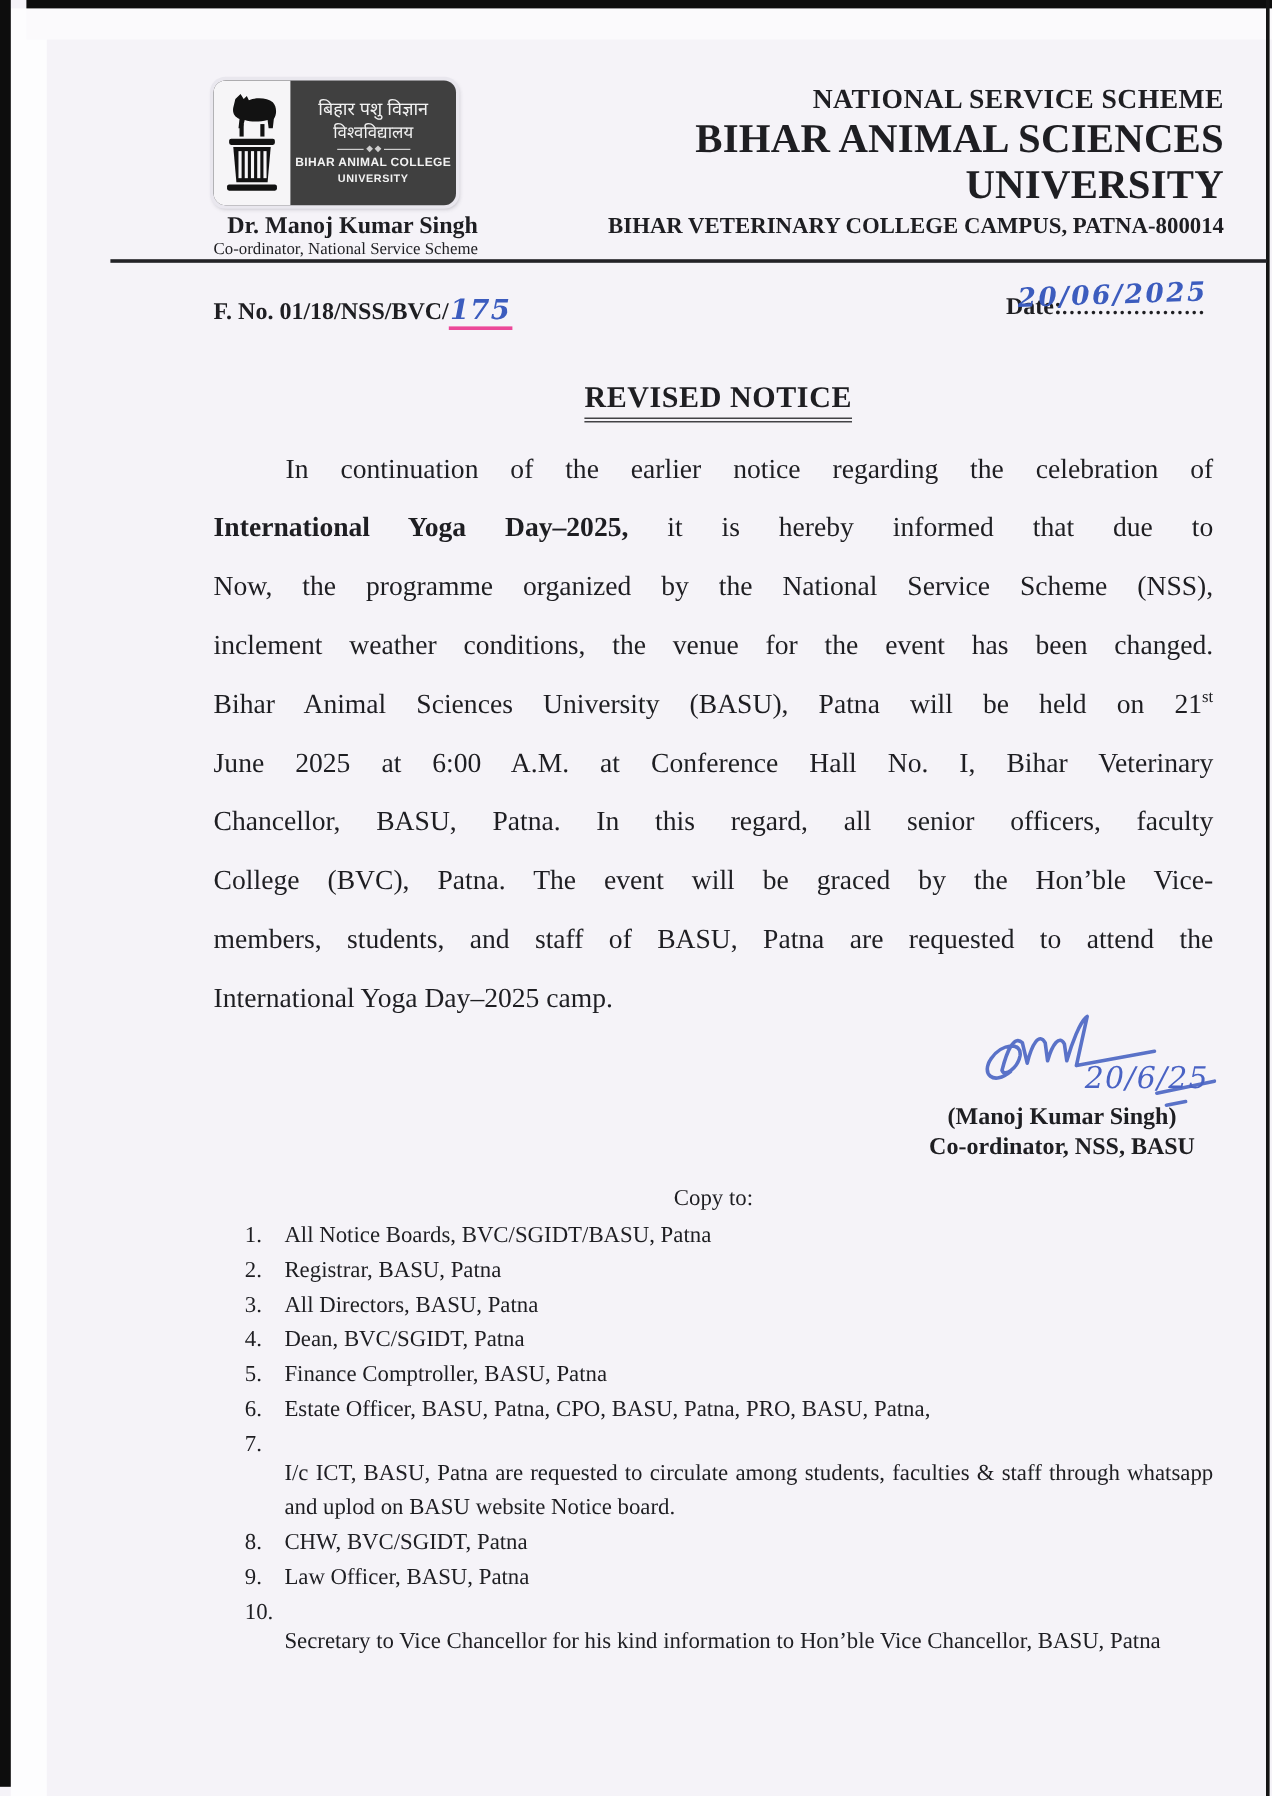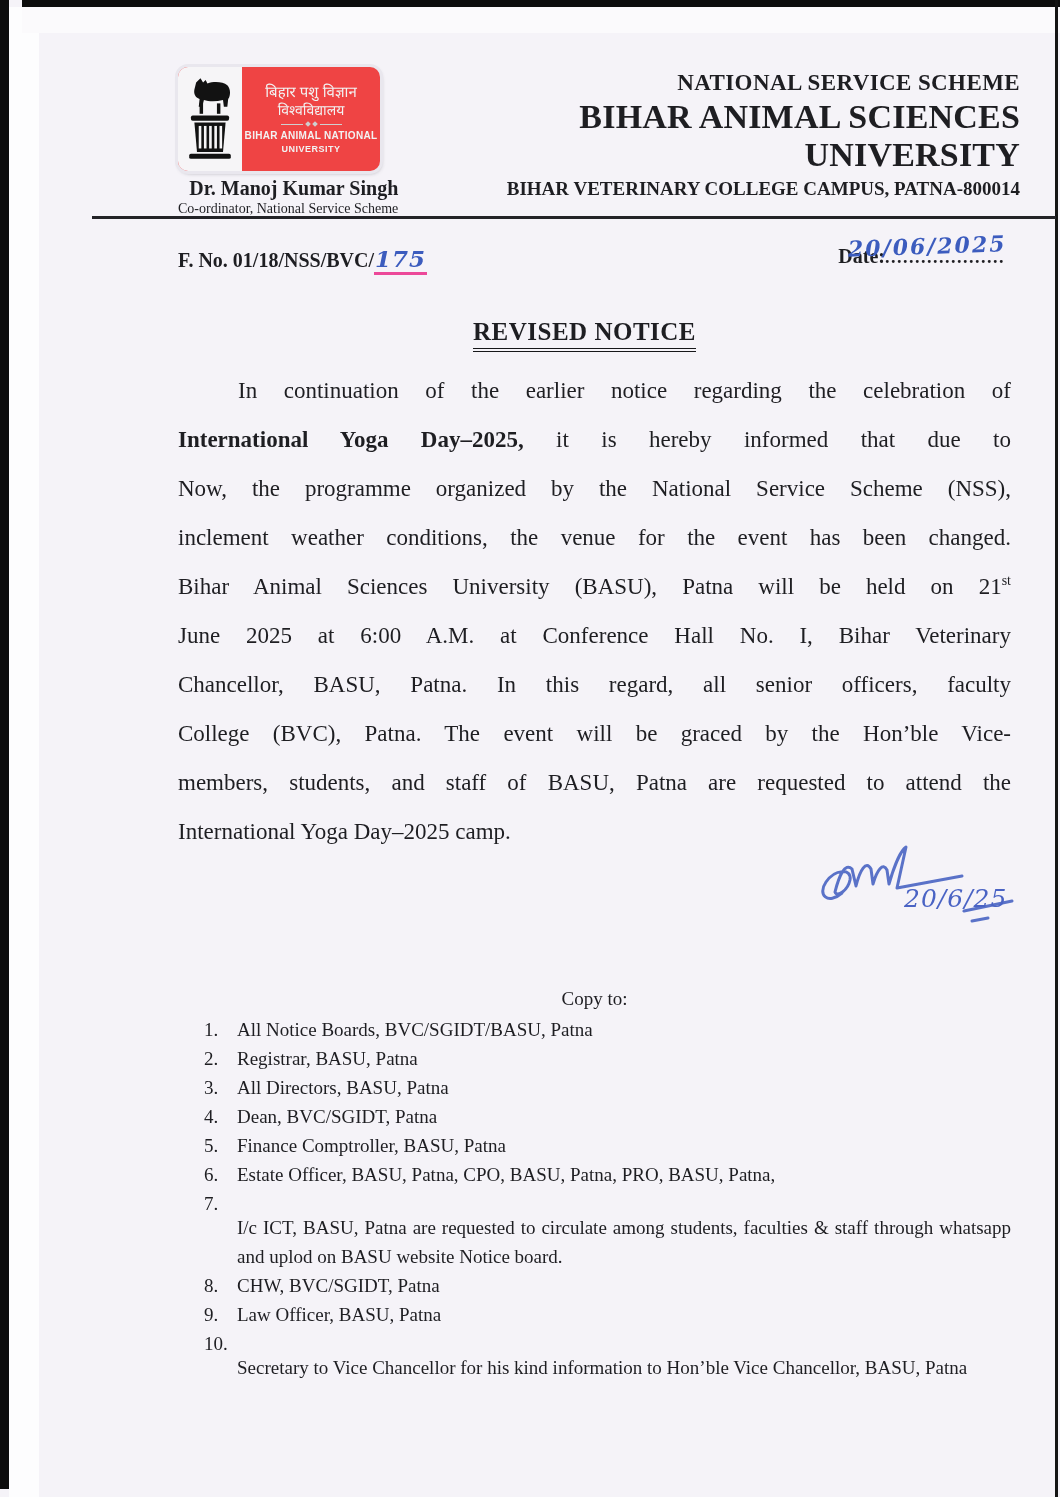--- a/index.html
+++ b/index.html
@@ -11,21 +11,21 @@
   }
   .edge-top   { position:absolute; left:22px; top:0; width:1038px; height:7px;  background:#0d0d0d; }
   .edge-left  { position:absolute; left:0; top:0; width:9px; height:1489px;     background:#0d0d0d; }
   .edge-right { position:absolute; right:2px; top:0; width:3px; height:1497px;  background:#141414; }
   .gutter-left{ position:absolute; left:9px; top:7px; width:30px; height:1490px; background:#fdfdfe; }
   .band-top   { position:absolute; left:22px; top:7px; width:1038px; height:26px; background:#fbfafc; }
 
   
   .logo {
     position:absolute; left:178px; top:67px; width:202px; height:104px;
-    background:#ef4444; border-radius:10px; display:flex; overflow:hidden;
+    background:#404040; border-radius:10px; display:flex; overflow:hidden;
     box-shadow:0 0 0 3px #e9e7ee, 1px 2px 4px rgba(60,60,70,.45);
   }
   .logo-left {
     width:64px; background:#f6f5f7; display:flex; align-items:center; justify-content:center;
     border-radius:8px 0 0 8px;
   }
   .logo-right {
     flex:1; display:flex; flex-direction:column; align-items:center; justify-content:center;
     color:#f2f2f2; text-align:center; padding:4px 2px; gap:2px;
   }
@@ -51,21 +51,21 @@
   
   .refrow { position:absolute; left:178px; top:241px; width:830px; height:40px; font-weight:bold; font-size:20px; }
   .fileno { position:absolute; left:0; top:4px; }
   .hand { color:#3c5cbe; font-style:italic; font-family:"DejaVu Serif", serif; }
   .fileno-hand { font-size:23px; border-bottom:3px solid #ec4899; padding:0 1px; letter-spacing:1px; }
   .daterow { position:absolute; right:3px; top:4px; }
   .date-dots { letter-spacing:1.5px; font-size:18px; }
   .date-hand { position:absolute; right:-2px; top:-12px; font-size:22px; letter-spacing:2px; transform:rotate(-2deg); white-space:nowrap; }
 
   
-  .title-wrap { position:absolute; left:168px; top:318px; width:833px; text-align:center; }
+  .title-wrap { position:absolute; left:182px; top:318px; width:833px; text-align:center; }
   .title {
     display:inline-block; font-size:25px; font-weight:bold; letter-spacing:.5px;
     border-bottom:4px double #17171a; padding-bottom:2px;
   }
 
   
   .body { position:absolute; left:178px; top:366px; width:833px; font-size:23px; }
   .body-line { height:49px; line-height:49px; text-align:justify; white-space:normal; }
   .body-line.just { text-align-last:justify; }
   .body-line.indent { text-indent:60px; }
@@ -122,21 +122,21 @@
     </div>
     <div class="logo-right">
       <div class="hindi1">बिहार पशु विज्ञान</div>
       <div class="hindi2">विश्वविद्यालय</div>
       <div class="logo-div">
         <span class="bar"></span>
           <span class="pip"></span>
           <span class="pip"></span>
           <span class="bar"></span>
       </div>
-      <div class="eng1">BIHAR ANIMAL NATIONAL</div>
+      <div class="eng1">BIHAR ANIMAL COLLEGE</div>
       <div class="eng2">UNIVERSITY</div>
     </div>
   </div>
 
   <div class="head-block">
     <div class="head1">NATIONAL SERVICE SCHEME</div>
     <div class="head2">BIHAR ANIMAL SCIENCES UNIVERSITY</div>
     <div class="head3">BIHAR VETERINARY COLLEGE CAMPUS, PATNA-800014</div>
   </div>
 
@@ -175,20 +175,24 @@
     </div>
 
   <svg class="sig-svg" width="214" height="84" viewBox="0 0 214 84">
     <g fill="none" stroke="#5a72c8" stroke-width="3" stroke-linecap="round" stroke-linejoin="round">
       <path d="M30,50 C16,62 5,52 14,39 C23,26 40,25 38,37 C36,47 25,55 23,49 C27,33 33,19 40,26 L44,43 C48,27 54,17 59,26 L61,41 C65,27 71,19 75,27 L77,41 C81,27 88,8 94,4 L85,45 L150,33"></path>
       <path d="M152,68 L200,58"></path>
       <path d="M160,78 L176,75"></path>
     </g>
     <text x="92" y="64" font-size="25" font-style="italic" fill="#4a63c4" font-family="DejaVu Serif, serif" letter-spacing="1">20/6/25</text>
   </svg>
+  <div class="sig-block">
+    <div class="sig-name">(Manoj Kumar Singh)</div>
+    <div class="sig-title">Co-ordinator, NSS, BASU</div>
+  </div>
 
   <div class="copy">
     <div class="copy-head">Copy to:</div>
     <div id="copy-list">
         <div class="copy-row">
           <span class="copy-num">1.</span>
           <span class="copy-txt">All Notice Boards, BVC/SGIDT/BASU, Patna</span>
         </div>
         <div class="copy-row">
           <span class="copy-num">2.</span>

